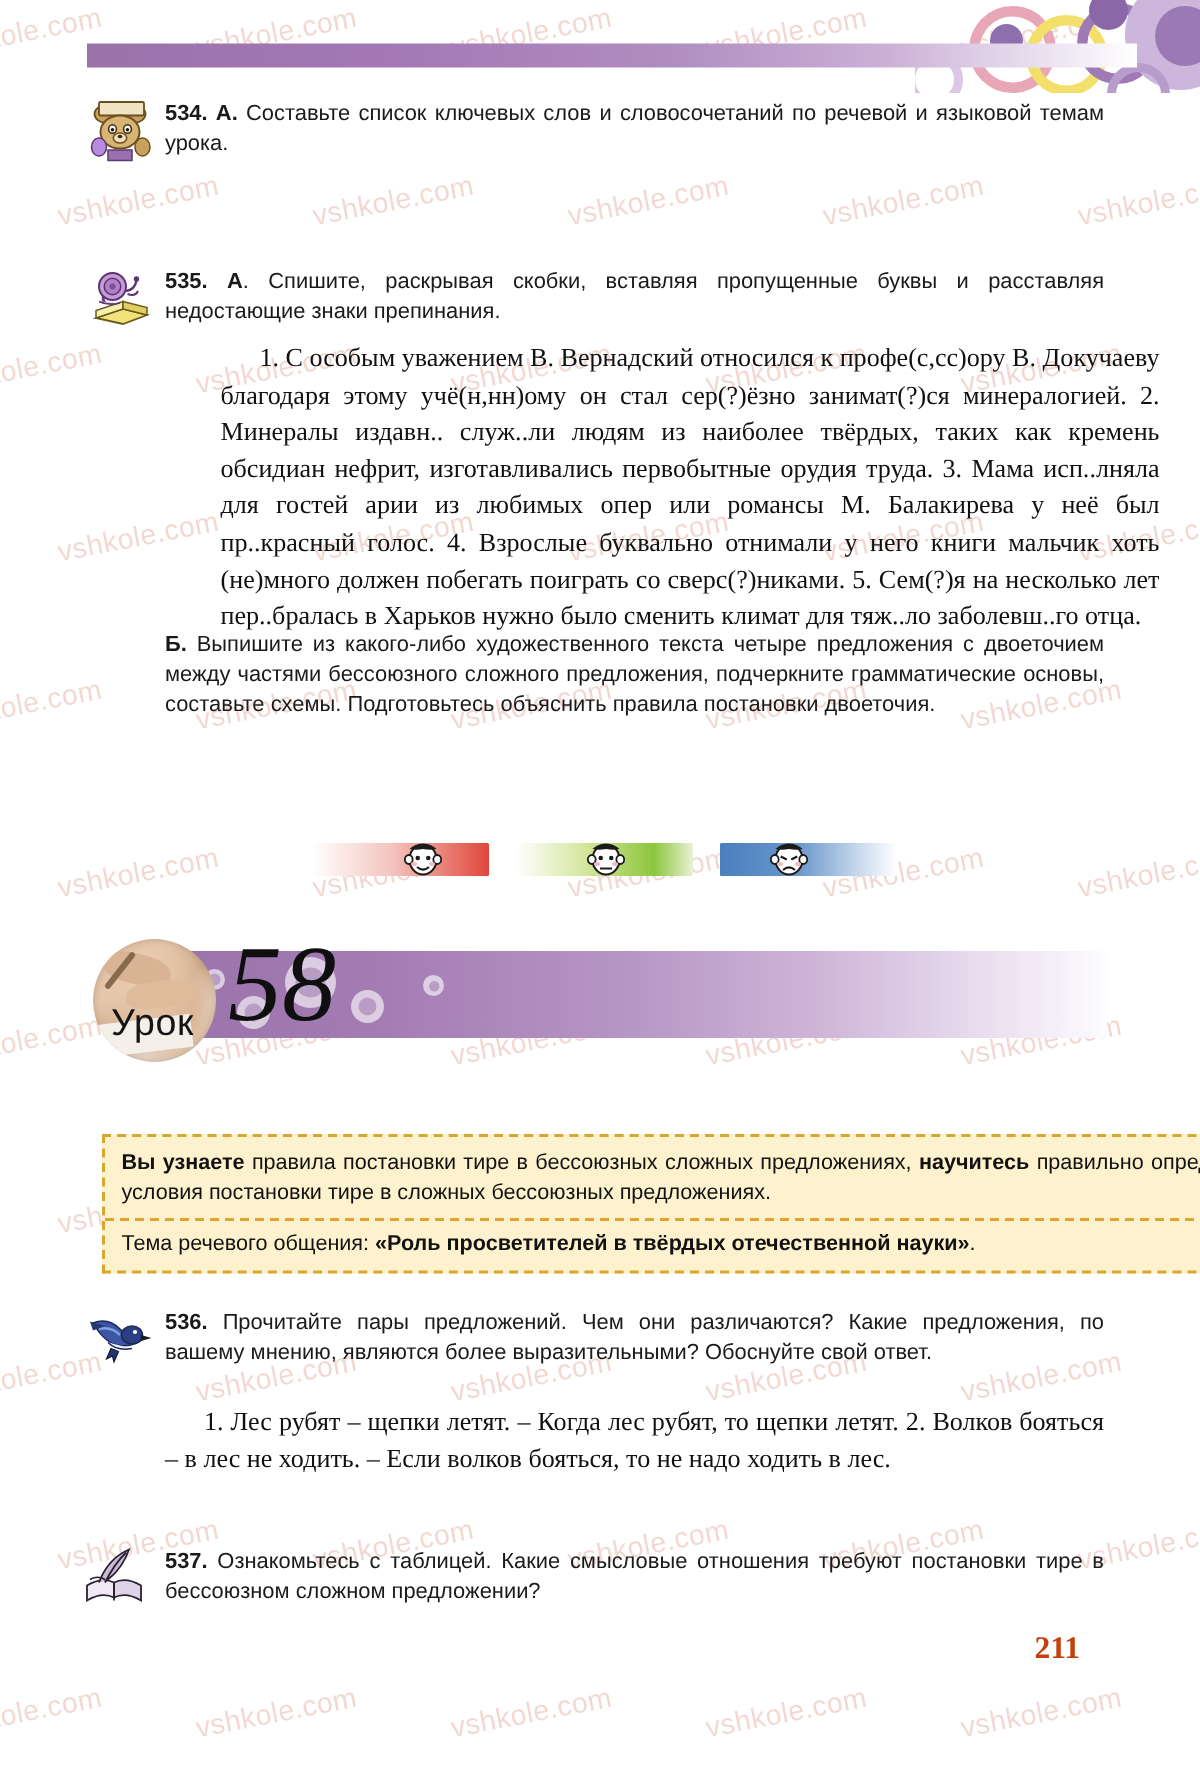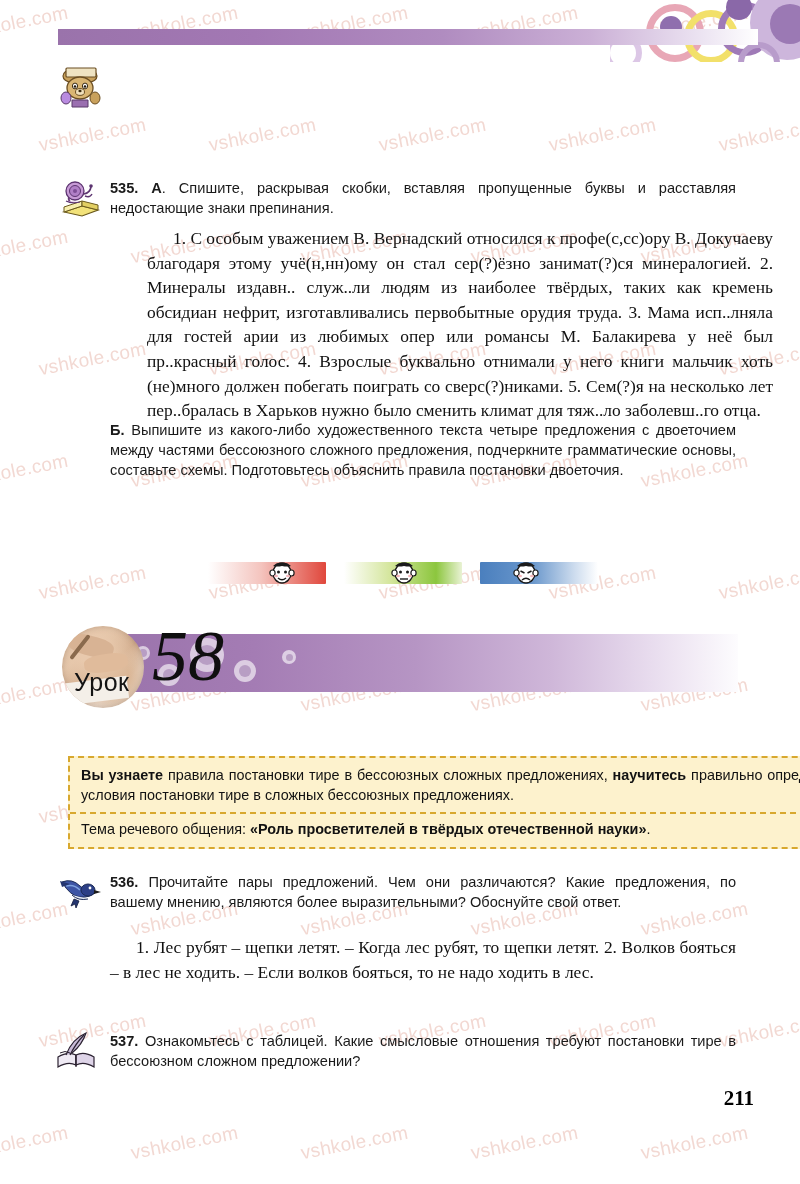--- a/index.html
+++ b/index.html
@@ -123,23 +123,23 @@
   }
   .notice hr{
     border:none;border-top:2px dashed #d8a82e;
     margin:7px -11px 6px -11px;
   }
   .notice .n2{
     font-size:14.4px;line-height:19.6px;color:#121212;margin:0;
   }
 
   .pagenum{
-    position:absolute;right:46px;top:1086px;
+    position:absolute;right:80px;top:1086px;
     font-family:"Liberation Serif",serif;
-    font-size:21px;font-weight:bold;color:#000000;
+    font-size:21px;font-weight:bold;color:#c2410c;
   }
 </style>
 </head>
 <body>
 
 <div id="watermarks">
     <div class="wm" style="left: -40px; top: 12px;">vshkole.com</div>
     <div class="wm" style="left: 130px; top: 12px;">vshkole.com</div>
     <div class="wm" style="left: 300px; top: 12px;">vshkole.com</div>
     <div class="wm" style="left: 470px; top: 12px;">vshkole.com</div>
@@ -223,20 +223,23 @@
         <ellipse cx="27" cy="24" rx="2.6" ry="2.9" fill="#fff" stroke="#3a2a10" stroke-width="1"></ellipse>
         <circle cx="17" cy="24.5" r="1.2" fill="#201608"></circle>
         <circle cx="27" cy="24.5" r="1.2" fill="#201608"></circle>
         <ellipse cx="22" cy="30" rx="4.5" ry="3.4" fill="#f0e0bd" stroke="#6b4e22" stroke-width="1"></ellipse>
         <ellipse cx="22" cy="29" rx="1.6" ry="1.2" fill="#3a2a10"></ellipse>
         <path d="M14 38 h16 v7 h-16 z" fill="#9a6fb0" stroke="#5a3a6b" stroke-width="1"></path>
         <ellipse cx="8" cy="36" rx="5" ry="6" fill="#b98be0" stroke="#5a3a6b" stroke-width="1"></ellipse>
         <ellipse cx="37" cy="36" rx="5" ry="6" fill="#c9a15c" stroke="#6b4e22" stroke-width="1"></ellipse>
       </svg>
     </div>
+    <p class="para sans">
+      <b>534. А.</b><span> Составьте список ключевых слов и словосочетаний по речевой и языковой темам урока.</span>
+    </p>
   </div>
 
   <div class="ex" style="left:110px;top:178px;width:626px;">
     <div class="icon-box">
       <svg viewBox="0 0 46 48" width="46" height="48">
         <path d="M6 38 l18 -6 l16 4 l-16 6 z" fill="#f2e27a" stroke="#6b5a1c" stroke-width="1.2"></path>
         <path d="M6 38 v-5 l18 -6 v5 z" fill="#f7efae" stroke="#6b5a1c" stroke-width="1"></path>
         <path d="M24 27 l16 4 v5 l-16 -4 z" fill="#e2cf63" stroke="#6b5a1c" stroke-width="1"></path>
         <path d="M12 28 q-3 -4 1 -7 q4 -3 8 0" fill="none" stroke="#6b3e7d" stroke-width="2"></path>
         <circle cx="17" cy="17" r="9" fill="#c79bd6" stroke="#5c3470" stroke-width="1.3"></circle>

